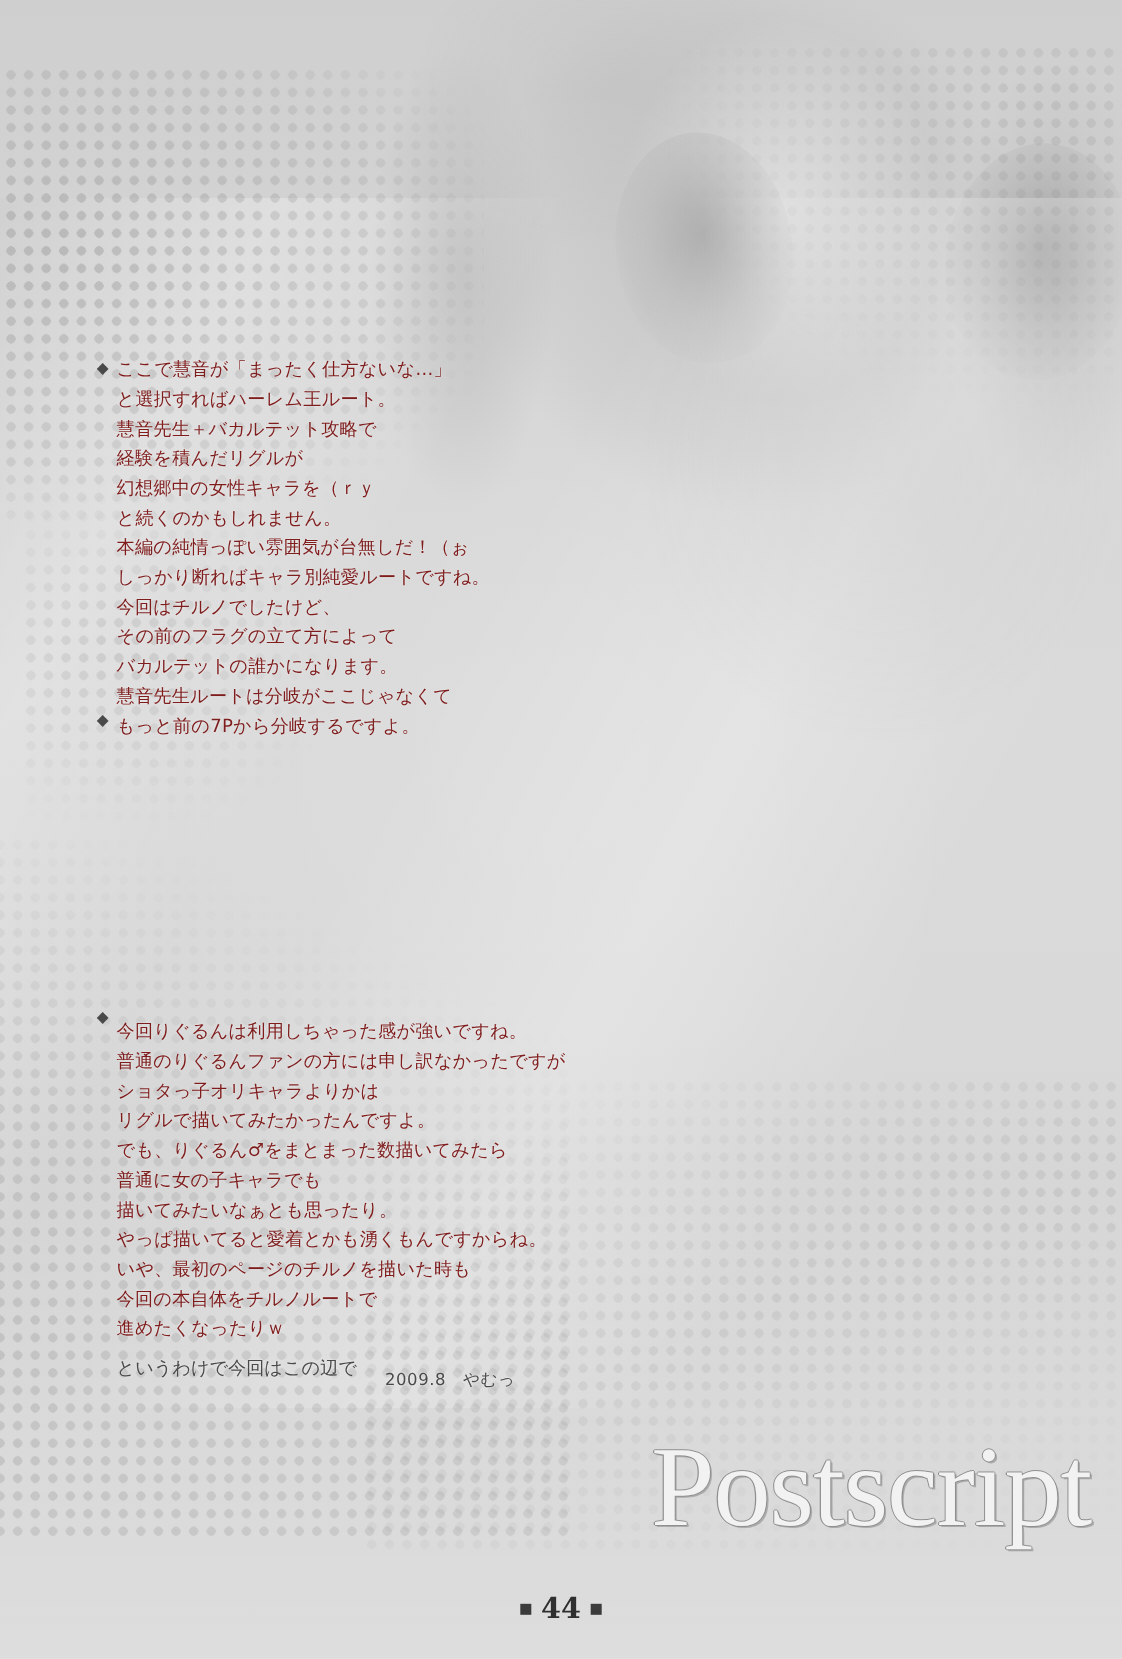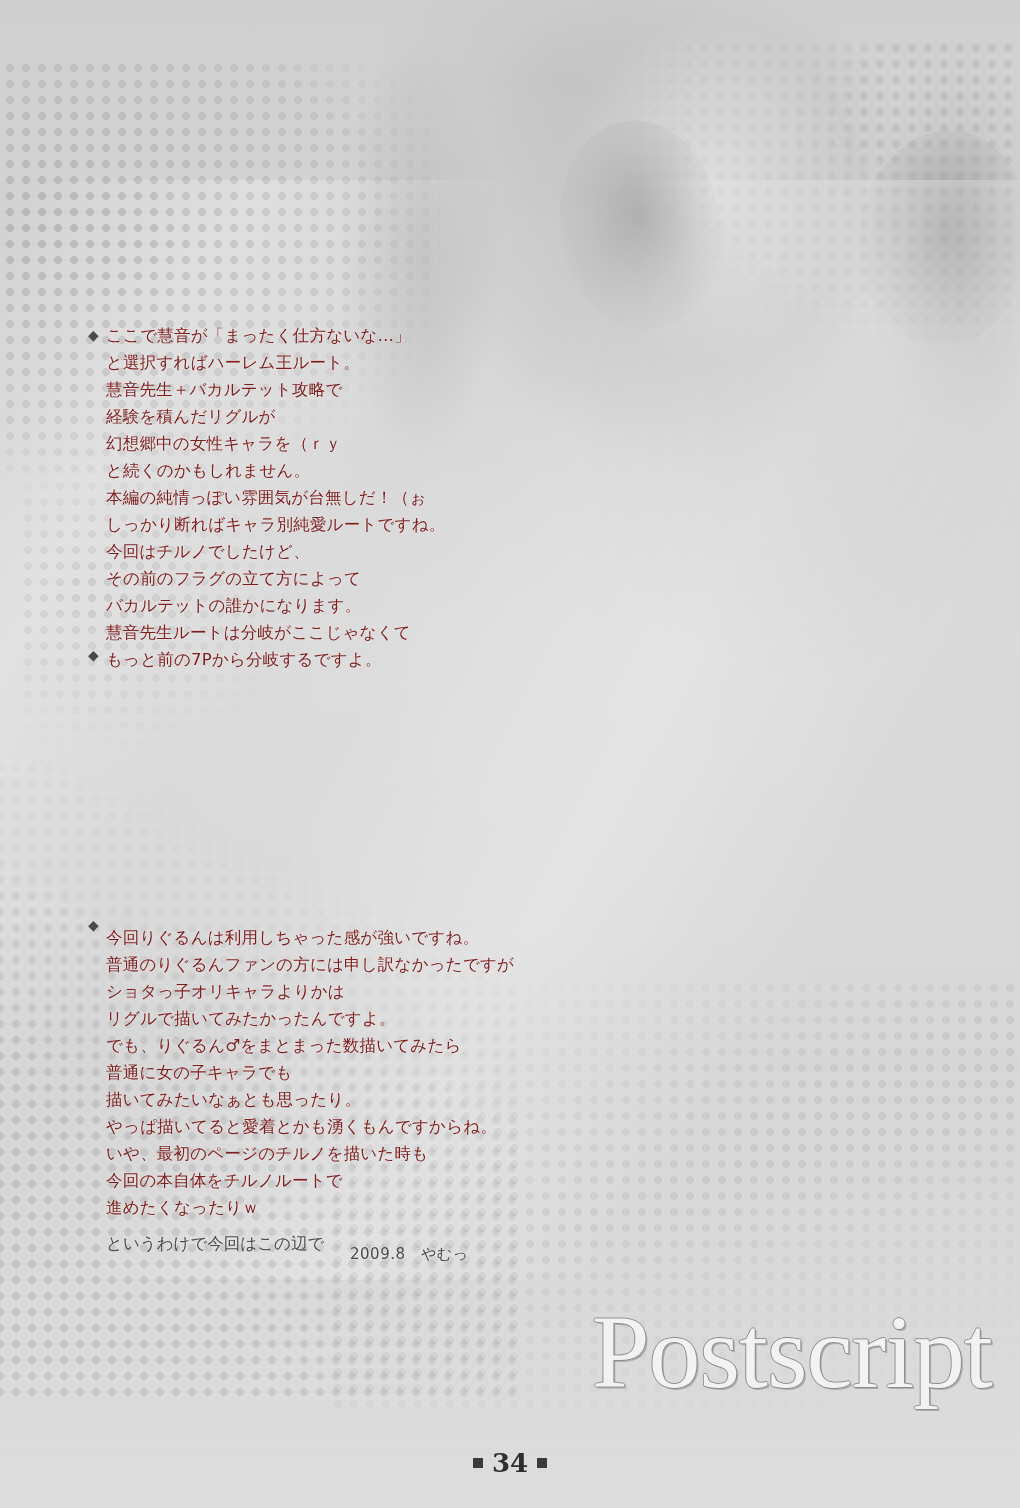--- a/index.html
+++ b/index.html
@@ -238,18 +238,18 @@
 今回の本自体をチルノルートで
 進めたくなったりｗ</div>
 
     <div class="closing">というわけで今回はこの辺で</div>
     <div class="signature">2009.8　やむっ</div>
 
     <div class="wordmark">Postscript</div>
 
     <div class="footer">
       <span class="sq"></span>
-      <span class="pagenum">34</span>
+      <span class="pagenum">44</span>
       <span class="sq"></span>
     </div>
 
   </div>
 </div>
 
 </body></html>

